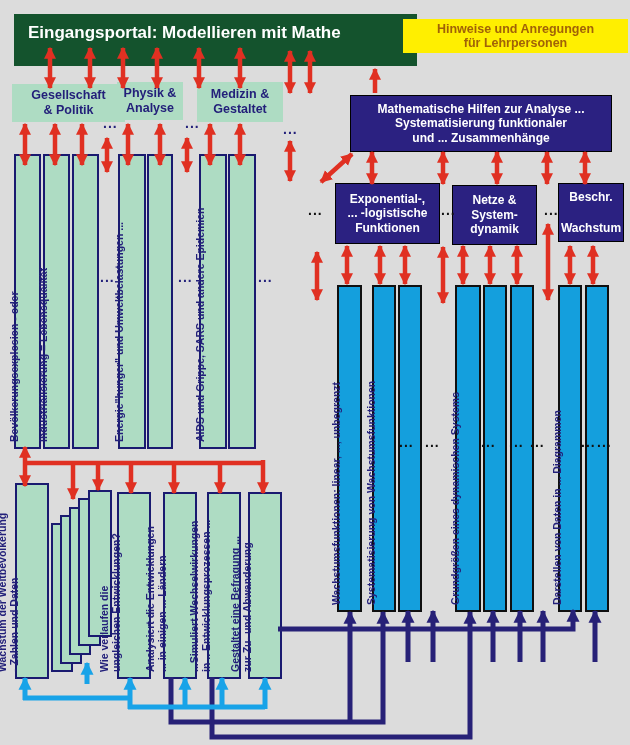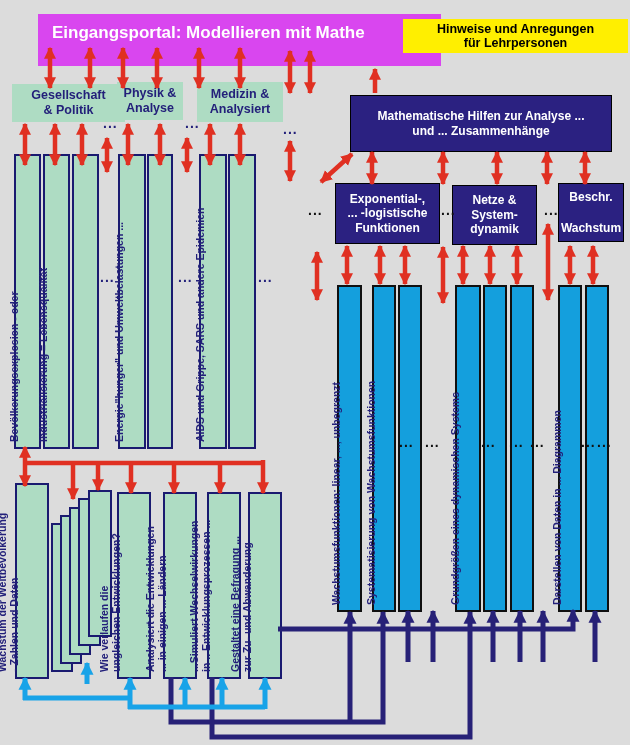--- a/index.html
+++ b/index.html
@@ -1,24 +1,24 @@
 <!DOCTYPE html>
 <html><head>
 <meta charset="utf-8">
 <style>
   html,body{margin:0;padding:0;background:#dcdcdc;}
   #stage{position:relative;width:630px;height:745px;background:#dcdcdc;overflow:hidden;
          font-family:"Liberation Sans","DejaVu Sans",sans-serif;}
   .abs{position:absolute;}
   
-  #hdr{left:14px;top:14px;width:403px;height:52px;background:#d946ef;z-index:2;margin-left:24px;}
+  #hdr{left:14px;top:14px;width:403px;height:52px;background:#14532d;z-index:2;}
   #hdr .t{position:absolute;left:14px;top:9px;color:#fff;font-size:17px;font-weight:bold;white-space:nowrap;}
   #hint{left:403px;top:19px;width:225px;height:34px;background:#ffef00;z-index:4;
         display:flex;flex-direction:column;justify-content:center;text-align:center;}
-  #hint div{color:#000000;font-size:12.5px;font-weight:bold;line-height:14px;}
+  #hint div{color:#a16207;font-size:12.5px;font-weight:bold;line-height:14px;}
   
   .gbox{background:#aedcc3;z-index:2;display:flex;flex-direction:column;justify-content:center;text-align:center;}
   .gbox div{color:#23207a;font-size:12.5px;font-weight:bold;line-height:15px;}
   
   .nbox{background:#2b2181;border:1px solid #000;z-index:2;display:flex;flex-direction:column;justify-content:center;text-align:center;align-items:center;}
   .nbox div{color:#fff;font-size:12px;font-weight:bold;line-height:14.5px;}
   
   .vbar{position:absolute;z-index:1;}
   .green{background:#aedcc3;border:2px solid #1a1a70;}
   .blue{background:#149fdd;border:2px solid #101010;}
@@ -50,25 +50,26 @@
   <div class="abs gbox" style="left:12px;top:84px;width:113px;height:38px;">
     <div>Gesellschaft</div>
     <div>&amp; Politik</div>
   </div>
   <div class="abs gbox" style="left:117px;top:82px;width:66px;height:38px;">
     <div>Physik &amp;</div>
     <div>Analyse</div>
   </div>
   <div class="abs gbox" style="left:197px;top:82px;width:86px;height:40px;">
     <div>Medizin &amp;</div>
-    <div>Analysiert</div>
+    <div>Gestaltet</div>
   </div>
 
   <div class="abs nbox" style="left:350px;top:95px;width:260px;height:55px;">
     <div>Mathematische Hilfen zur Analyse ...</div>
+    <div>Systematisierung funktionaler</div>
     <div>und ... Zusammenhänge</div>
   </div>
 
   <div class="abs nbox" style="left:335px;top:183px;width:103px;height:59px;">
     <div>Exponential-,</div>
     <div>... -logistische</div>
     <div>Funktionen</div>
   </div>
   <div class="abs nbox" style="left:452px;top:185px;width:83px;height:58px;">
     <div>Netze &amp;</div>

